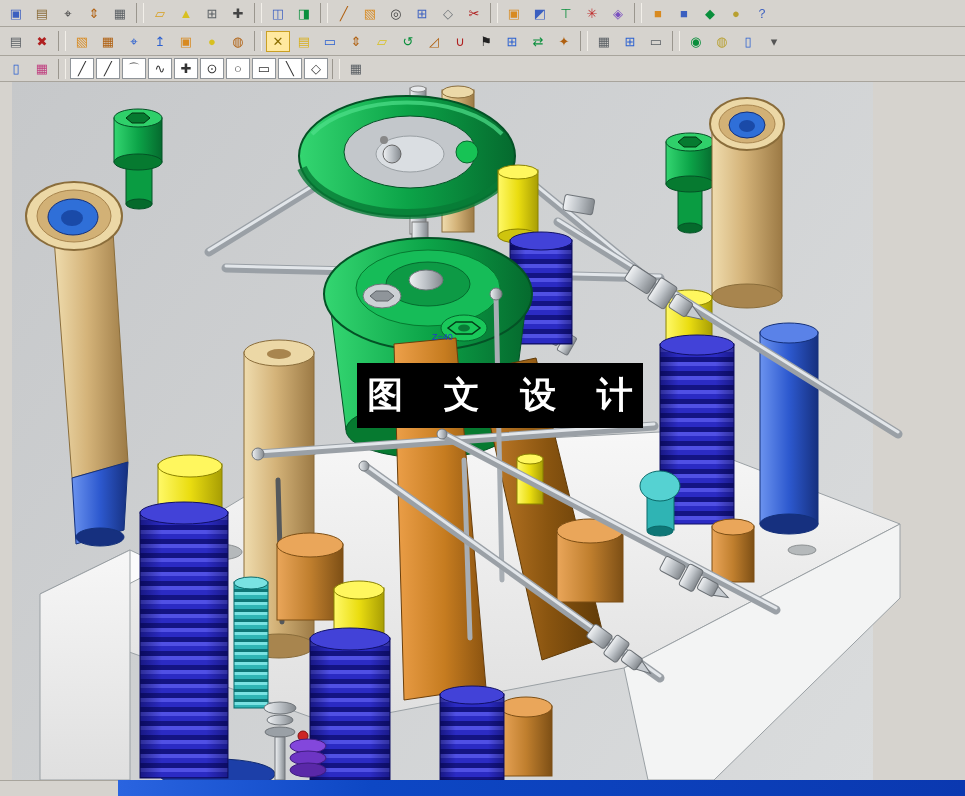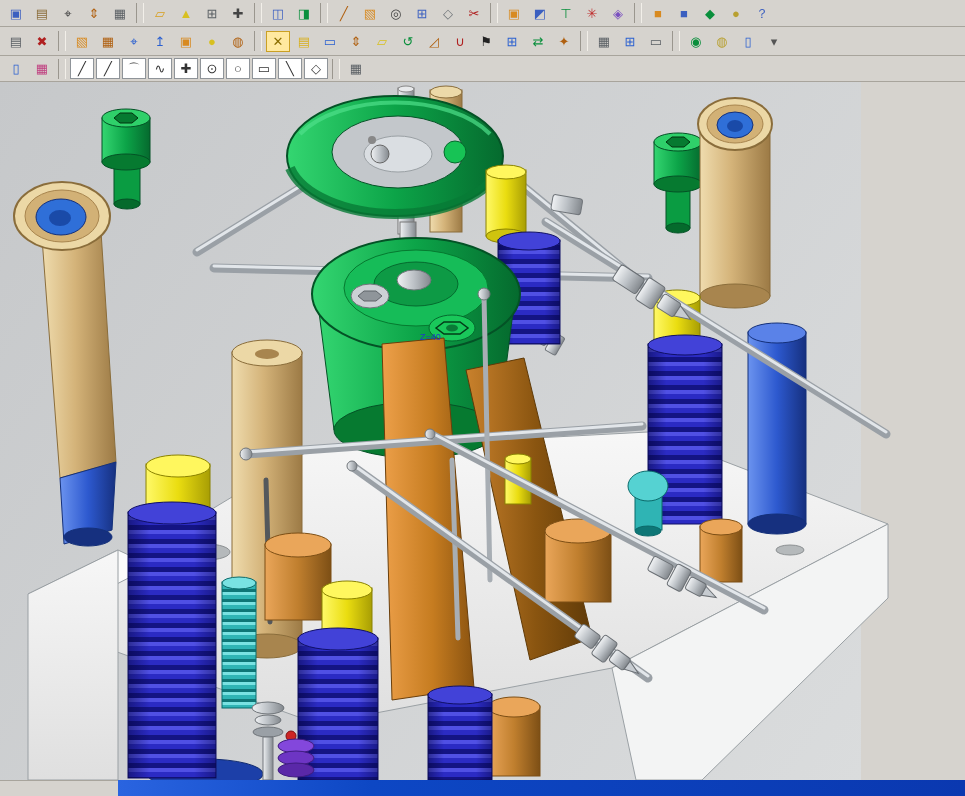--- a/index.html
+++ b/index.html
@@ -10,21 +10,21 @@
   .tb1{height:26px;}
   .tb2{height:28px;}
   .tb3{height:25px;}
   .ticon{display:inline-block;width:22px;height:19px;line-height:19px;text-align:center;
          font-size:13px;margin:1px;border:1px solid transparent;cursor:default;user-select:none;}
   .ticon.white{background:#ffffff;border-color:#8f9499;}
   .ticon.active{background:#ffe9a0;border-color:#caa024;}
   .tsep{display:inline-block;width:6px;height:20px;margin:0 3px;
         border-left:1px solid #9a968e;border-right:1px solid #f2efe9;}
   .viewport{position:relative;width:861px;height:698px;
-            background:linear-gradient(125deg,var(--viewport-bg-top,#c6c8ca),var(--viewport-bg-bottom,#dadcdd));}
+            background:linear-gradient(125deg,var(--viewport-bg-top,#c6c8ca),var(--viewport-bg-bottom,#dadcdd));margin-left:12px;}
   .viewport svg{position:absolute;left:0;top:0;}
   .rod{stroke:#9aa0a6;stroke-width:9;stroke-linecap:round;}
   .rodh{stroke:#e2e6ea;stroke-width:3;stroke-linecap:round;}
   .rodt{stroke:#a8aeb4;stroke-width:5;stroke-linecap:round;}
   .rodd{stroke:#54585c;stroke-width:5;stroke-linecap:round;}
   .watermark{position:absolute;left:345px;top:281px;width:286px;height:65px;background:#000;
              color:#fff;display:flex;align-items:center;justify-content:center;
              font-family:"DejaVu Sans","Liberation Sans",sans-serif;font-weight:bold;
              font-size:36px;letter-spacing:14px;text-indent:14px;white-space:nowrap;}
   .dim-label{position:absolute;left:420px;top:250px;font-size:9px;color:#2238c8;}
@@ -420,19 +420,20 @@
       </g>
       <g>
         <circle cx="291" cy="654" r="5" fill="#cc2525" stroke="#801212"></circle>
         <ellipse cx="296" cy="664" rx="18" ry="7" fill="#8347dc" stroke="#3f1c80"></ellipse>
         <ellipse cx="296" cy="676" rx="18" ry="7" fill="#6d35c4" stroke="#3f1c80"></ellipse>
         <ellipse cx="296" cy="688" rx="18" ry="7" fill="#5a28a8" stroke="#3f1c80"></ellipse>
       </g>
     </svg>
 
     <div class="dim-label">Z=40</div>
+    <div class="watermark">图 文 设 计</div>
   </div>
 
   <div class="statusbar">
     <div class="status-left"></div>
     <div class="status-blue"></div>
   </div>
 </div>
 
 </body></html>

